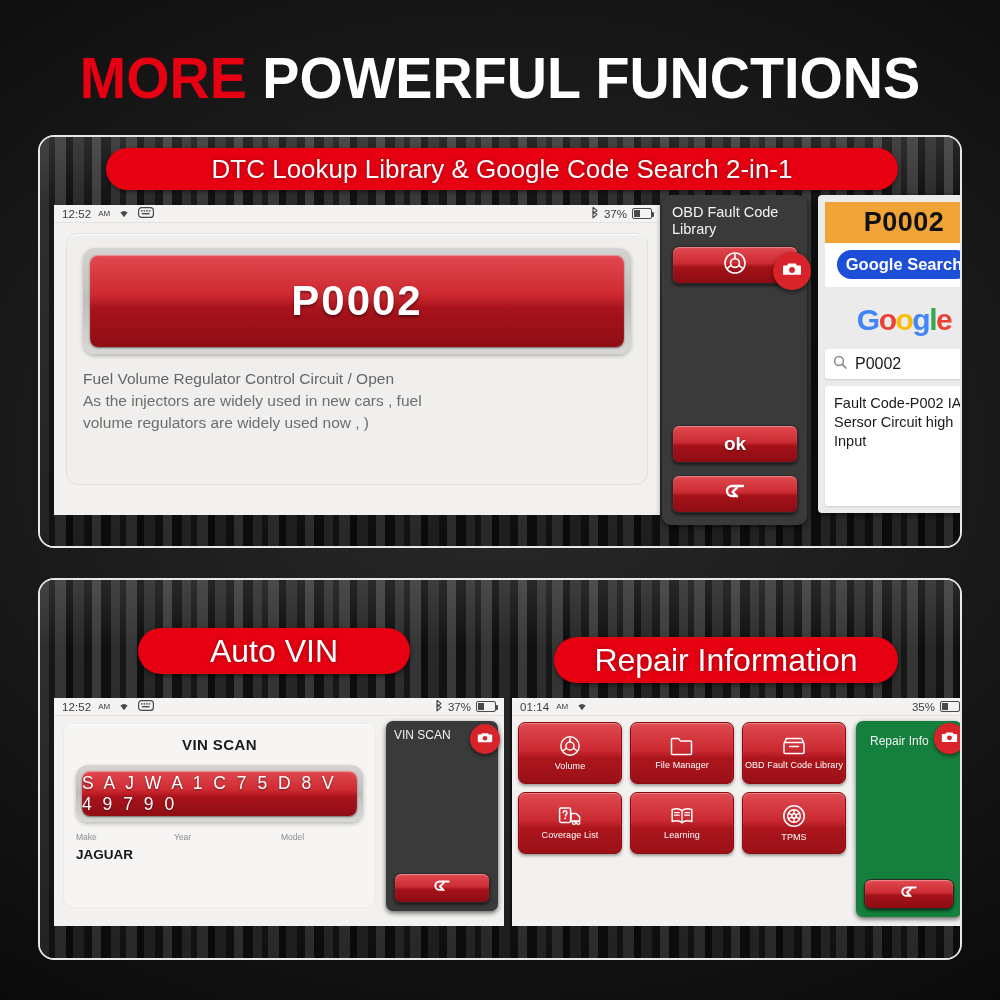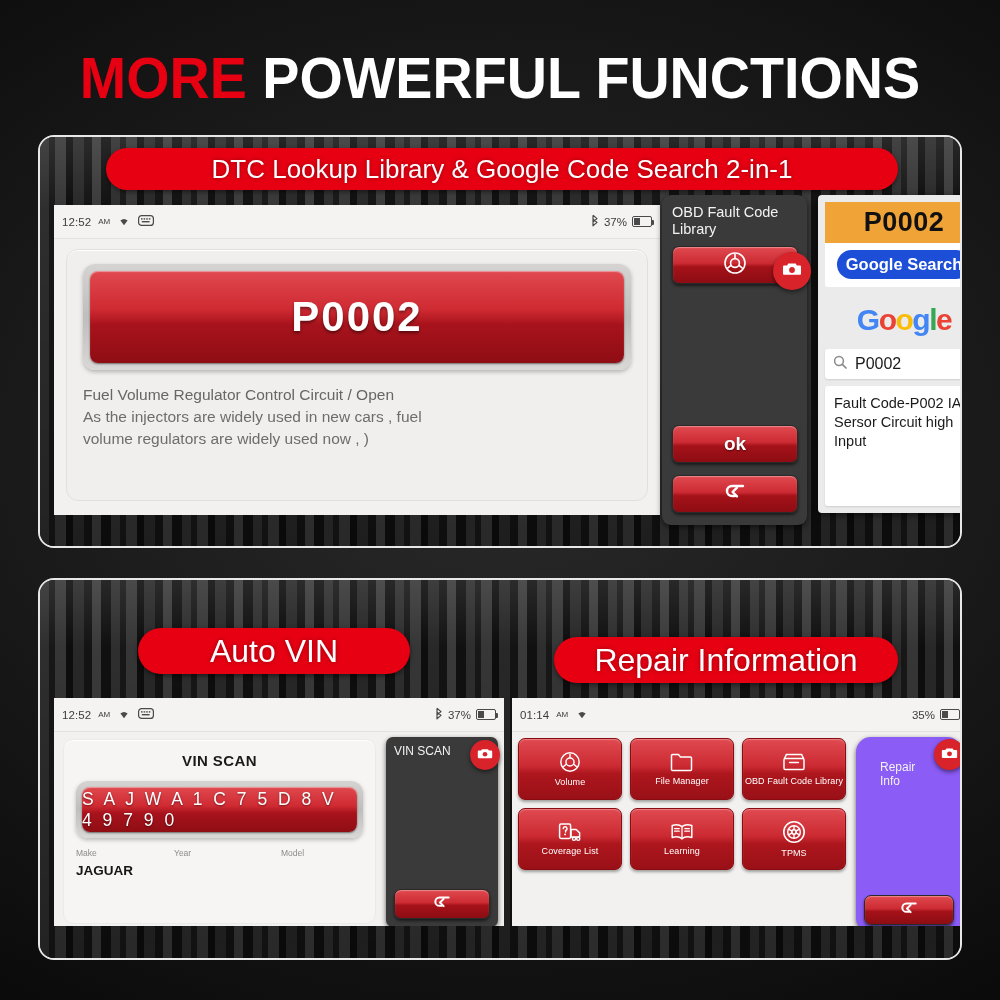--- a/index.html
+++ b/index.html
@@ -70,21 +70,21 @@
   #pill-autovin { left: 98px; top: 48px; width: 272px; height: 46px; font-size: 32px; }
   #pill-repair { left: 514px; top: 57px; width: 344px; height: 46px; font-size: 32px; }
 
   
   .shot {
     position: absolute;
     background: #f2f1ef;
     overflow: hidden;
   }
   .statusbar {
-    height: 34px; background: #f4f3f1;
+    height: 18px; background: #f4f3f1;
     display: flex; align-items: center;
     padding: 0 8px;
     font-size: 11px; color: #3c3c3c;
     border-bottom: 1px solid #e3e2e0;
   }
   .statusbar .sb-left { display: flex; align-items: center; gap: 7px; }
   .statusbar .sb-right { margin-left: auto; display: flex; align-items: center; gap: 5px; }
   .sb-time { font-size: 11.5px; letter-spacing: .1px; }
   .sb-ampm { font-size: 8px; }
   .sb-pct { font-size: 11.5px; }
@@ -222,21 +222,21 @@
     border: 1px solid #8a0b11;
     display: flex; flex-direction: column; align-items: center; justify-content: center; gap: 4px;
     color: #fff;
     box-shadow: inset 0 1px 1px rgba(255,255,255,.33), 0 2px 3px rgba(0,0,0,.35);
   }
   .rep-tile .lbl { font-size: 9px; letter-spacing: .1px; white-space: nowrap; }
   .rep-tile svg { display: block; }
 
   #rep-sidebar {
     position: absolute; left: 344px; top: 5px; width: 106px; height: 196px;
-    background: #8b5cf6; border-radius: 15px; padding: 24px;
+    background: #15803d; border-radius: 7px; padding: 14px;
     box-shadow: 0 2px 5px rgba(0,0,0,.6);
   }
   #rep-sidebar .sb-title { font-size: 12px; }
   #rep-cam { right: -3px; top: 2px; width: 31px; height: 31px; }
   #rep-back-btn { position: absolute; left: 8px; right: 8px; bottom: 8px; height: 30px; }
 
   .wifi-ic, .kb-ic, .bt-ic { display:inline-block; }
 </style>
 </head>
 <body>

